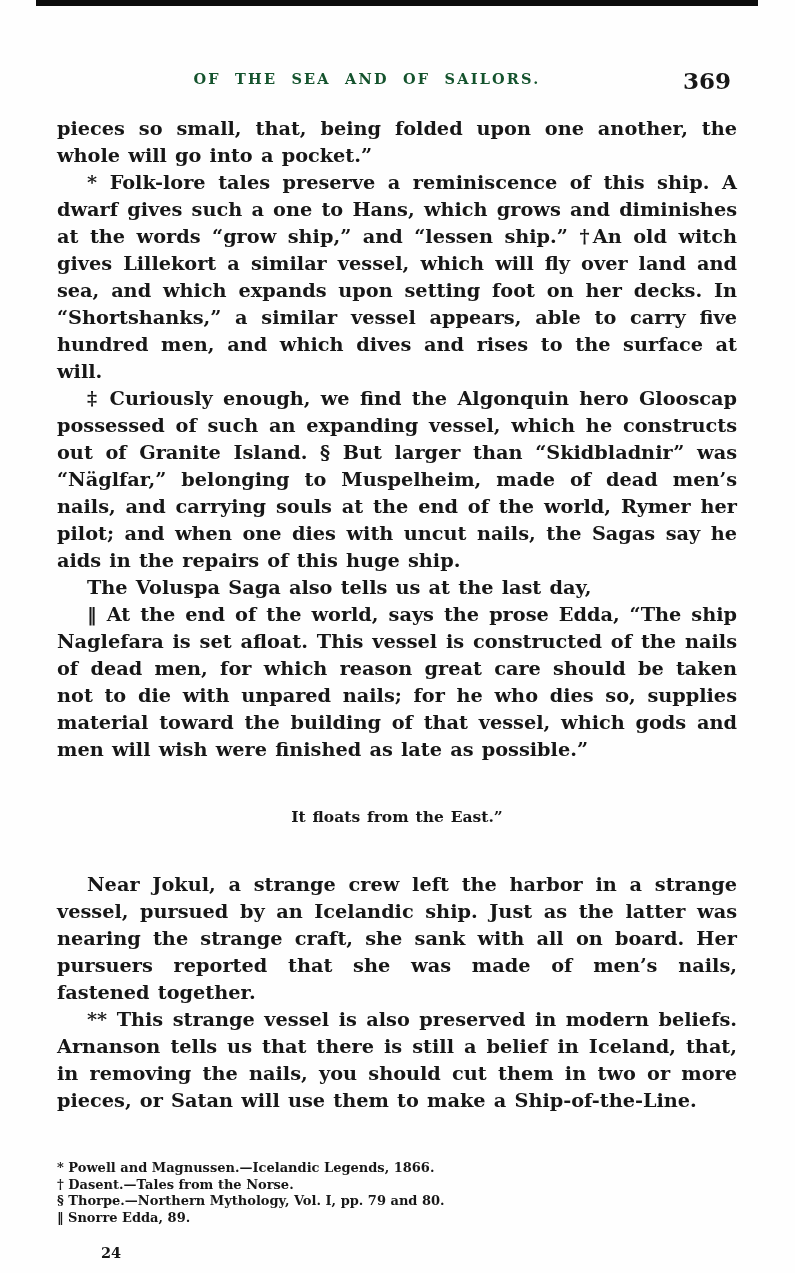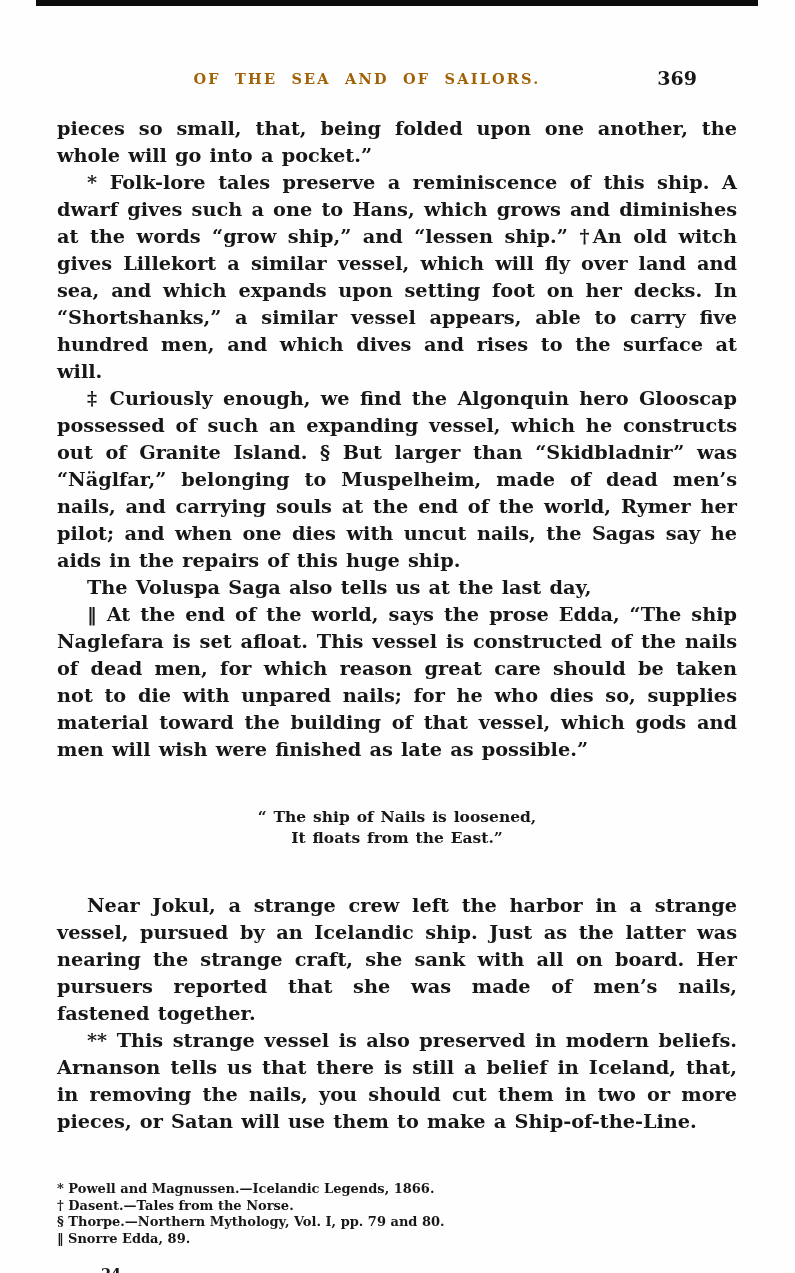--- a/index.html
+++ b/index.html
@@ -34,27 +34,27 @@
   }
   .header-title {
     position: absolute;
     left: 0;
     right: 60px;
     text-align: center;
     font-size: 14.5px;
     font-weight: bold;
     letter-spacing: 2.2px;
     word-spacing: 7px;
-    color: #a16207;
+    color: #14532d;
   }
   .page-number {
     position: absolute;
-    right: 40px;
+    right: 6px;
     top: -3px;
-    font-size: 19px;
+    font-size: 23px;
     font-weight: bold;
     text-align: right;
   }
   .body-text {
     margin-top: 21px;
     font-size: 19.3px;
     line-height: 27px;
     text-align: justify;
     word-spacing: 1.5px;
   }
@@ -103,21 +103,20 @@
   </div>
 
   <div class="body-text">
     <p>pieces so small, that, being folded upon one another, the whole will go into a pocket.”</p>
     <p class="para-indent">* Folk-lore tales preserve a reminiscence of this ship.  A dwarf gives such a one to Hans, which grows and diminishes at the words “grow ship,” and “lessen ship.”  †An old witch gives Lillekort a similar vessel, which will fly over land and sea, and which expands upon setting foot on her decks.  In “Shortshanks,” a similar vessel appears, able to carry five hundred men, and which dives and rises to the surface at will.</p>
     <p class="para-indent">‡ Curiously enough, we find the Algonquin hero Glooscap possessed of such an expanding vessel, which he constructs out of Granite Island.  § But larger than “Skidbladnir” was “Näglfar,” belonging to Muspelheim, made of dead men’s nails, and carrying souls at the end of the world, Rymer her pilot; and when one dies with uncut nails, the Sagas say he aids in the repairs of this huge ship.</p>
     <p class="para-indent">The Voluspa Saga also tells us at the last day,</p>
     <p class="para-indent">‖ At the end of the world, says the prose Edda, “The ship Naglefara is set afloat.  This vessel is constructed of the nails of dead men, for which reason great care should be taken not to die with unpared nails; for he who dies so, supplies material toward the building of that vessel, which gods and men will wish were finished as late as possible.”</p>
 
     <div class="verse-quote">
-      <div>“ The ship of Nails is loosened,</div>
       <div>It floats from the East.”</div>
     </div>
 
     <p class="para-indent">Near Jokul, a strange crew left the harbor in a strange vessel, pursued by an Icelandic ship.  Just as the latter was nearing the strange craft, she sank with all on board.  Her pursuers reported that she was made of men’s nails, fastened together.</p>
     <p class="para-indent">** This strange vessel is also preserved in modern beliefs.  Arnanson tells us that there is still a belief in Iceland, that, in removing the nails, you should cut them in two or more pieces, or Satan will use them to make a Ship-of-the-Line.</p>
   </div>
 
   <div class="footnotes">
     <p class="footnote">* Powell and Magnussen.—Icelandic Legends, 1866.</p>
     <p class="footnote">† Dasent.—Tales from the Norse.</p>

